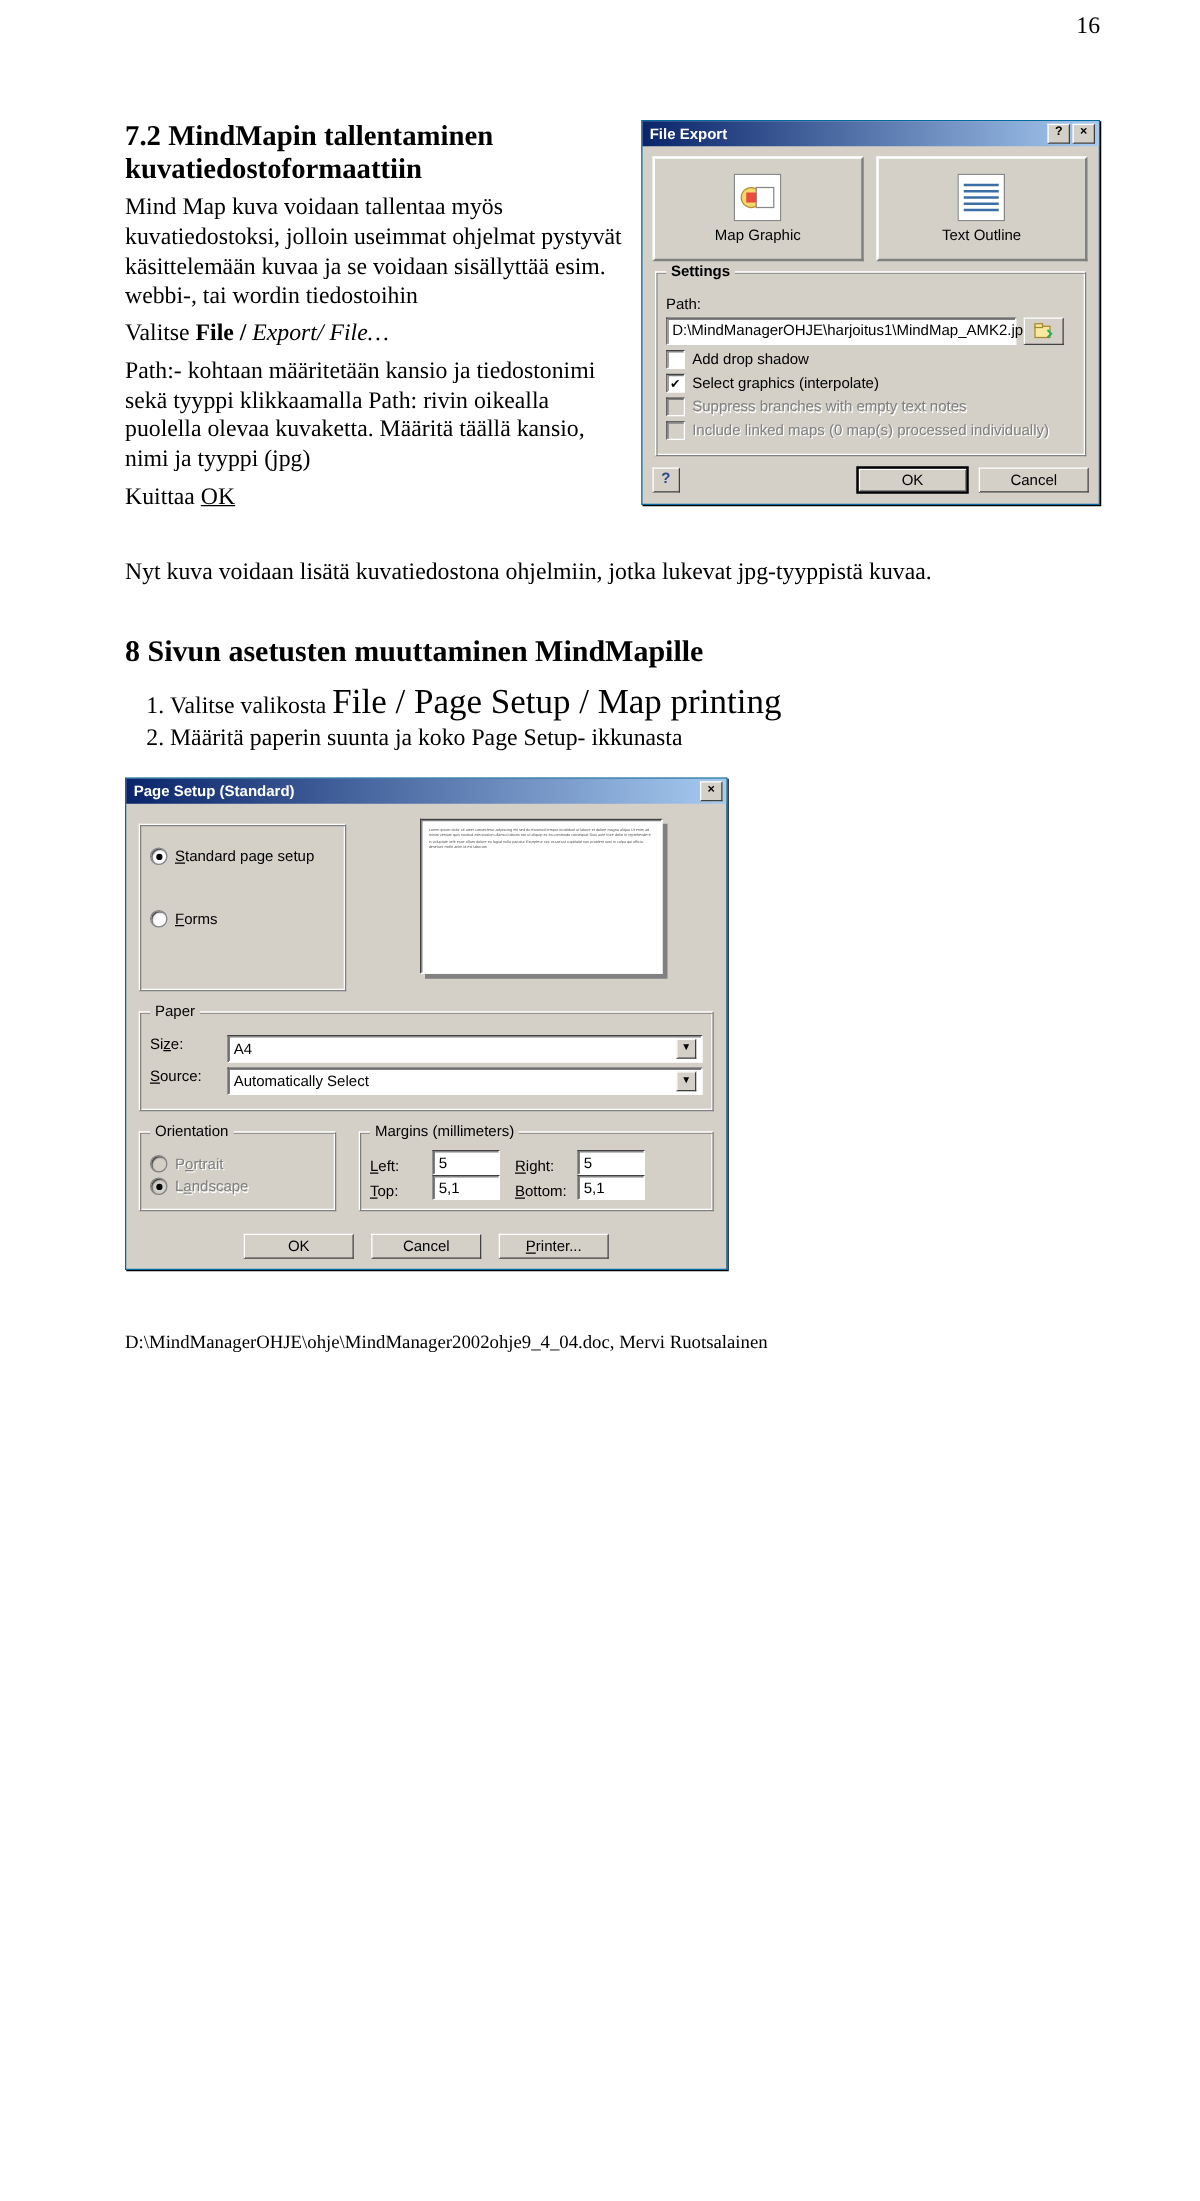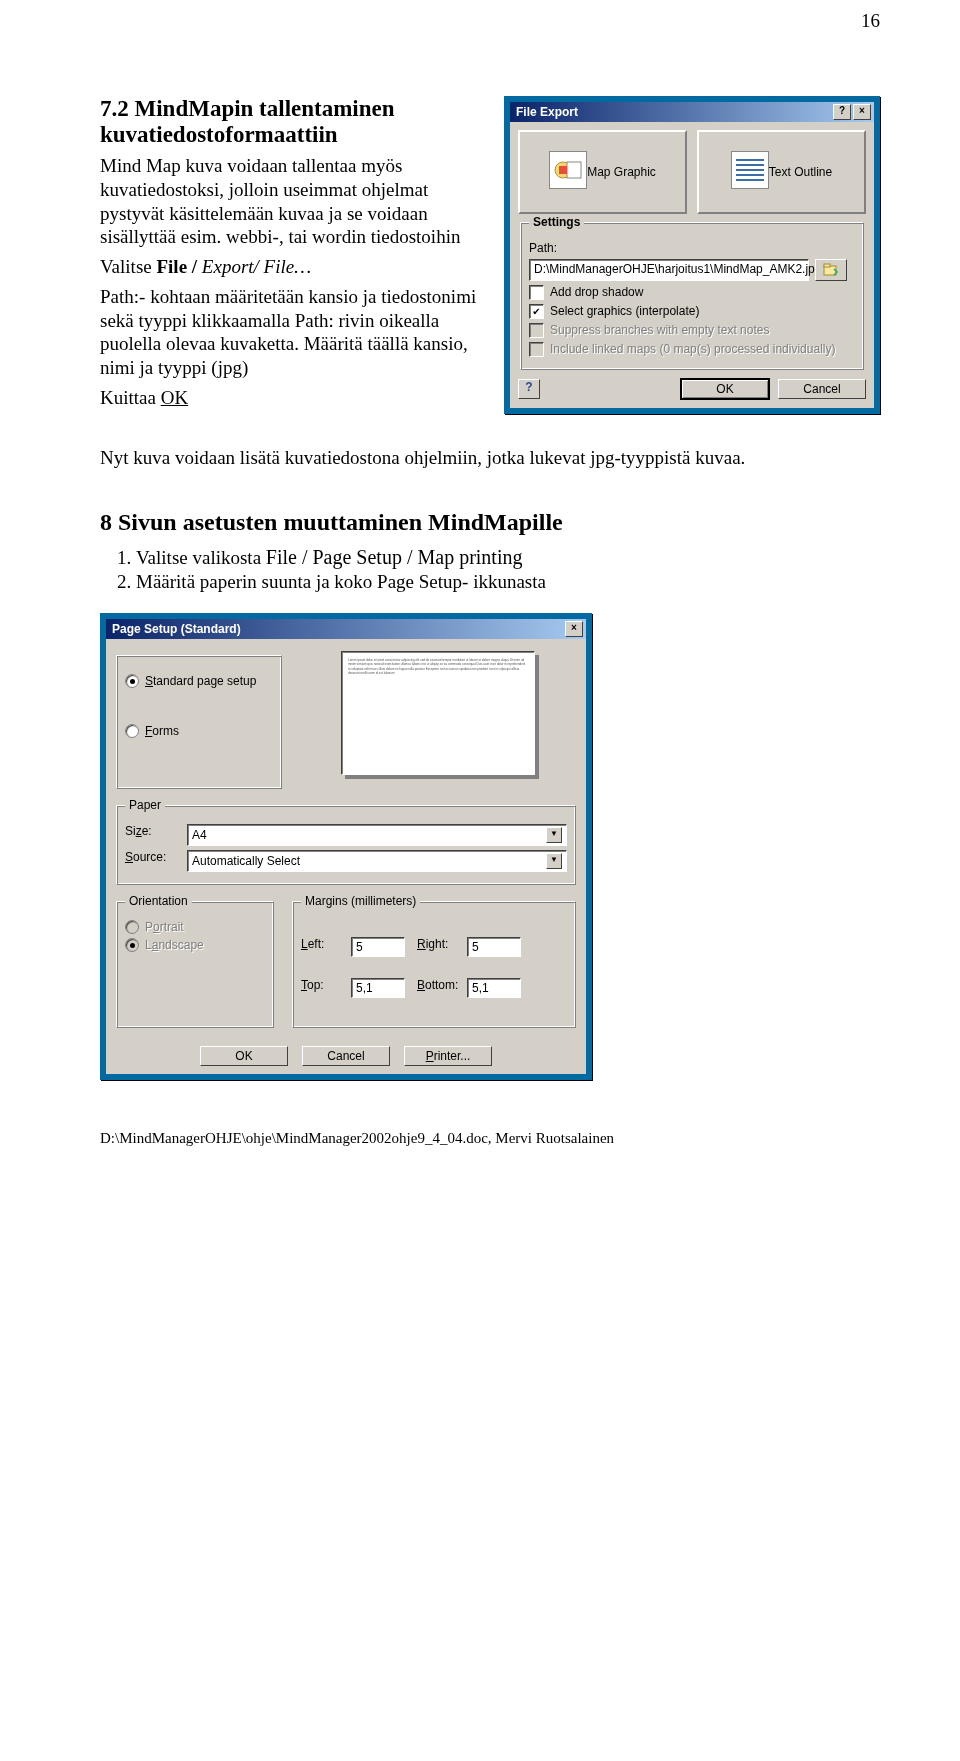--- a/index.html
+++ b/index.html
@@ -6,26 +6,26 @@
   .page{padding:96px 80px 40px 100px;position:relative}
   .page-num{position:absolute;top:10px;right:80px;font-size:19px}
   .left-col{width:410px}
   h2{font-size:23px;font-weight:bold;margin:0 0 6px 0}
   p{margin:0 0 6px 0;line-height:1.25}
   .italic{font-style:italic}
   .under{text-decoration:underline}
   .bold{font-weight:bold}
   .two-col{display:flex;gap:8px;align-items:flex-start}
   
-  .win{font-family:Tahoma,Arial,sans-serif;font-size:12px;color:#000;background:#d4d0c8;border:6px solid #0369a1;box-shadow:1px 1px 0 #000}
+  .win{font-family:Tahoma,Arial,sans-serif;font-size:12px;color:#000;background:#d4d0c8;border:1px solid #0369a1;box-shadow:1px 1px 0 #000}
   .titlebar{background:linear-gradient(to right,#0a246a,#a6caf0);color:#fff;font-weight:bold;display:flex;align-items:center;justify-content:space-between;padding:2px 3px 2px 6px;font-size:12px}
   .titlebtns{display:flex;gap:2px}
   .tbtn{width:16px;height:14px;background:#d4d0c8;border-top:1px solid #fff;border-left:1px solid #fff;border-right:1px solid #404040;border-bottom:1px solid #404040;font-size:10px;line-height:12px;text-align:center;color:#000}
   .win-body{padding:8px}
-  .bigbtn{display:flex;flex-direction:row;align-items:center;justify-content:center;width:165px;height:80px;background:#d4d0c8;border-top:2px solid #fff;border-left:2px solid #fff;border-right:2px solid #808080;border-bottom:2px solid #808080;text-align:center}
+  .bigbtn{display:flex;flex-direction:column;align-items:center;justify-content:center;width:165px;height:80px;background:#d4d0c8;border-top:2px solid #fff;border-left:2px solid #fff;border-right:2px solid #808080;border-bottom:2px solid #808080;text-align:center}
   .bigbtn-row{display:flex;gap:10px}
   .iconbox{width:36px;height:36px;background:#fff;border:1px solid #888;margin-bottom:4px;display:flex;align-items:center;justify-content:center}
   .lines{display:flex;flex-direction:column;gap:3px}
   .lines span{display:block;height:2px;width:28px;background:#3a6ea5}
   .group{border:1px solid #808080;border-top-color:#fff;border-left-color:#fff;position:relative;margin:8px 2px;padding:14px 8px 8px 8px;box-shadow:inset 1px 1px 0 #808080,inset -1px -1px 0 #fff}
   .group-label{position:absolute;top:-8px;left:8px;background:#d4d0c8;padding:0 4px}
   .textfield{background:#fff;border-top:1px solid #404040;border-left:1px solid #404040;border-right:1px solid #fff;border-bottom:1px solid #fff;box-shadow:inset 1px 1px 0 #808080;padding:2px 4px;font-size:12px;width:270px;display:inline-block}
   .textfield.small{width:44px}
   .dropdown{background:#fff;border-top:1px solid #404040;border-left:1px solid #404040;border-right:1px solid #fff;border-bottom:1px solid #fff;box-shadow:inset 1px 1px 0 #808080;padding:2px 4px;display:flex;justify-content:space-between;align-items:center}
   .ddbtn{width:14px;height:14px;background:#d4d0c8;border-top:1px solid #fff;border-left:1px solid #fff;border-right:1px solid #404040;border-bottom:1px solid #404040;font-size:8px;text-align:center;line-height:12px}
@@ -39,21 +39,21 @@
   .helpicon{width:20px;height:18px;border-top:1px solid #fff;border-left:1px solid #fff;border-right:1px solid #404040;border-bottom:1px solid #404040;text-align:center;font-weight:bold;color:#2a4b8d;background:#d4d0c8}
   .filebtn{width:30px;height:20px;border-top:1px solid #fff;border-left:1px solid #fff;border-right:1px solid #404040;border-bottom:1px solid #404040;background:#d4d0c8;display:inline-flex;align-items:center;justify-content:center;font-size:10px}
   .radio{width:12px;height:12px;border-radius:50%;background:#fff;border:1px solid #808080;box-shadow:inset 1px 1px 1px #404040;display:inline-flex;align-items:center;justify-content:center}
   .radio.sel::after{content:"";width:5px;height:5px;background:#000;border-radius:50%}
   .radio.disabled{background:#d4d0c8}
   .lbl{font-size:12px}
   .preview{width:180px;height:110px;background:#fff;border-top:1px solid #404040;border-left:1px solid #404040;border-right:1px solid #fff;border-bottom:1px solid #fff;box-shadow:inset 1px 1px 0 #808080,4px 4px 0 #808080;margin:4px auto;font-size:3px;padding:6px;overflow:hidden;line-height:1.4;color:#555}
   .ps-cols{display:flex;gap:14px}
   .ps-left{width:170px}
   .ps-right{flex:1}
-  .mrow{display:flex;gap:12px;align-items:flex-start;margin:21px 0}
+  .mrow{display:flex;gap:12px;align-items:flex-end;margin:0 0}
   .mrow .lbl{width:38px}
   .under-letter{text-decoration:underline}
   .footer{margin-top:50px;font-size:15px}
   h2.sec8{font-size:24px;margin-top:40px}
   ol{margin:10px 0 0 0;padding-left:36px}
   ol li{margin:2px 0}
 </style>
 </head>
 <body>
 
@@ -148,21 +148,21 @@
         </div>
       </div>
     </div>
   </div>
 
   <p style="margin-top:30px">Nyt kuva voidaan lisätä kuvatiedostona ohjelmiin, jotka lukevat jpg-tyyppistä kuvaa.</p>
 
   <h2 class="sec8">8 Sivun asetusten muuttaminen MindMapille</h2>
   <ol>
     <li>
-      <span>Valitse valikosta </span><span style="font-size:20px">File / Page Setup / Map  printing</span>
+      <span>Valitse valikosta </span><span style="font-size:28px">File / Page Setup / Map  printing</span>
     </li>
     <li>Määritä paperin suunta ja koko Page Setup- ikkunasta</li>
   </ol>
 
   <div class="win" style="width:480px;margin:20px 0 0 0">
     <div class="titlebar">
       <span>Page Setup (Standard)</span>
       <div class="titlebtns">
         <div class="tbtn">×</div>
       </div>

